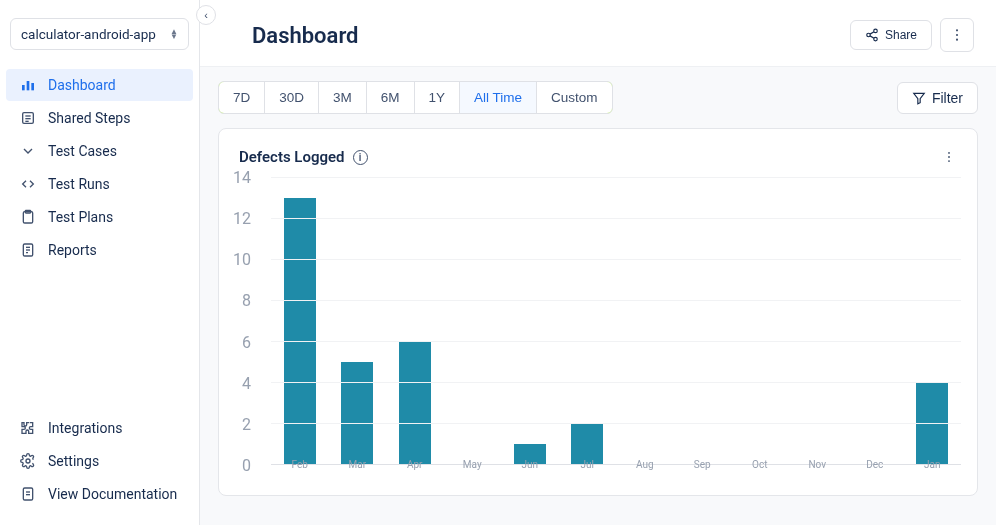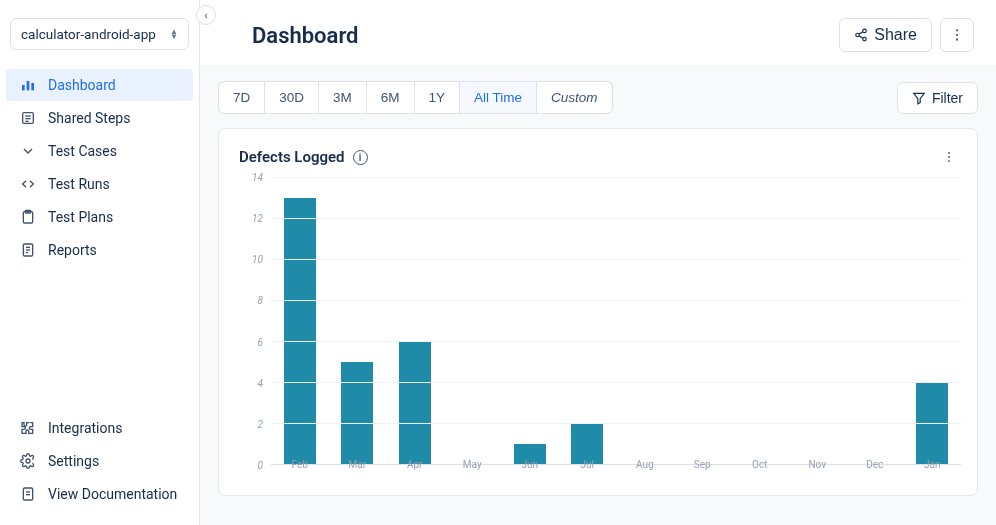--- a/index.html
+++ b/index.html
@@ -18,41 +18,41 @@
   .nav-item .icon { width: 16px; height: 16px; display:flex; align-items:center; justify-content:center; flex-shrink:0; }
   .nav-item svg { width:16px; height:16px; }
   
   .sidebar-bottom { margin-top: auto; padding-bottom: 14px; }
   
   .main { position: absolute; left: 200px; top: 0; width: 796px; height: 525px; display:flex; flex-direction:column; }
   
   .header { display: flex; align-items: center; justify-content: space-between; padding: 18px 22px 14px 52px; }
   .page-title { font-size: 22px; font-weight: 600; color: #172b4d; }
   .header-actions { display:flex; gap:8px; align-items:center; }
-  .share-btn { display:flex; align-items:center; gap:6px; border:1px solid #dfe1e6; background:#fff; border-radius:6px; padding:7px 14px; font-size:16px; cursor:pointer; color:#172b4d; }
+  .share-btn { display:flex; align-items:center; gap:6px; border:1px solid #dfe1e6; background:#fff; border-radius:6px; padding:7px 14px; font-size:12px; cursor:pointer; color:#172b4d; }
   .icon-btn { width:34px; height:34px; border:1px solid #dfe1e6; background:#fff; border-radius:6px; display:flex; align-items:center; justify-content:center; cursor:pointer; color:#42526e; }
   
   .body { flex:1; background: #f8f9fb; border-top:1px solid #eef0f3; padding: 14px 18px 0 18px; overflow:hidden; }
   
   .toolbar { display:flex; align-items:center; justify-content:space-between; margin-bottom:14px; }
   .range-group { display:flex; border:1px solid #dfe1e6; border-radius:6px; overflow:hidden; background:#bef264; }
   .range-btn { padding:8px 14px; font-size:13.5px; color:#42526e; background:#fff; border:none; border-right:1px solid #dfe1e6; cursor:pointer; }
-  .range-btn:last-child { border-right:none;font-style:italic; }
+  .range-btn:last-child { border-right:none; }
   .range-btn.active { color:#1f6feb; background:#f5f9ff; }
   .filter-btn { display:flex; align-items:center; gap:6px; border:1px solid #dfe1e6; background:#fff; border-radius:6px; padding:7px 14px; font-size:14px; cursor:pointer; color:#172b4d; }
   
   .card { background:#fff; border:1px solid #e4e6ea; border-radius:8px; padding:16px 16px 8px 20px; }
   .card-head { display:flex; align-items:center; justify-content:space-between; margin-bottom:8px; }
   .card-title-wrap { display:flex; align-items:center; gap:8px; }
   .card-title { font-size:15px; font-weight:600; color:#172b4d; }
   .info-icon { width:15px; height:15px; border:1.5px solid #42526e; border-radius:50%; display:flex; align-items:center; justify-content:center; font-size:10px; font-weight:600; color:#42526e; }
   
   .chart-area { position:relative; height:310px; }
   .y-axis { position:absolute; left:0; top:0; bottom:22px; width:28px; }
-  .y-tick { position:absolute; right:4px; font-size:10px; color:#97a0af; transform:translateY(-50%);font-style:italic; }
+  .y-tick { position:absolute; right:16px; font-size:16px; color:#97a0af; transform:translateY(-50%); }
   .plot { position:absolute; left:32px; right:0; top:0; bottom:22px; border-bottom:1px solid #dfe1e6; }
   .gridline { position:absolute; left:0; right:0; border-top:1px solid #f1f2f4; }
   .bars { position:absolute; left:0; right:0; top:0; bottom:0; display:flex; align-items:flex-end; }
   .bar-slot { flex:1; display:flex; justify-content:center; align-items:flex-end; height:100%; }
   .bar { width:32px; background:#1f8ba8; }
   .x-axis { position:absolute; left:32px; right:0; bottom:12px; height:20px; display:flex; }
   .x-tick { flex:1; text-align:center; font-size:10px; color:#97a0af; padding-top:4px; }
 </style>
 </head>
 <body>

